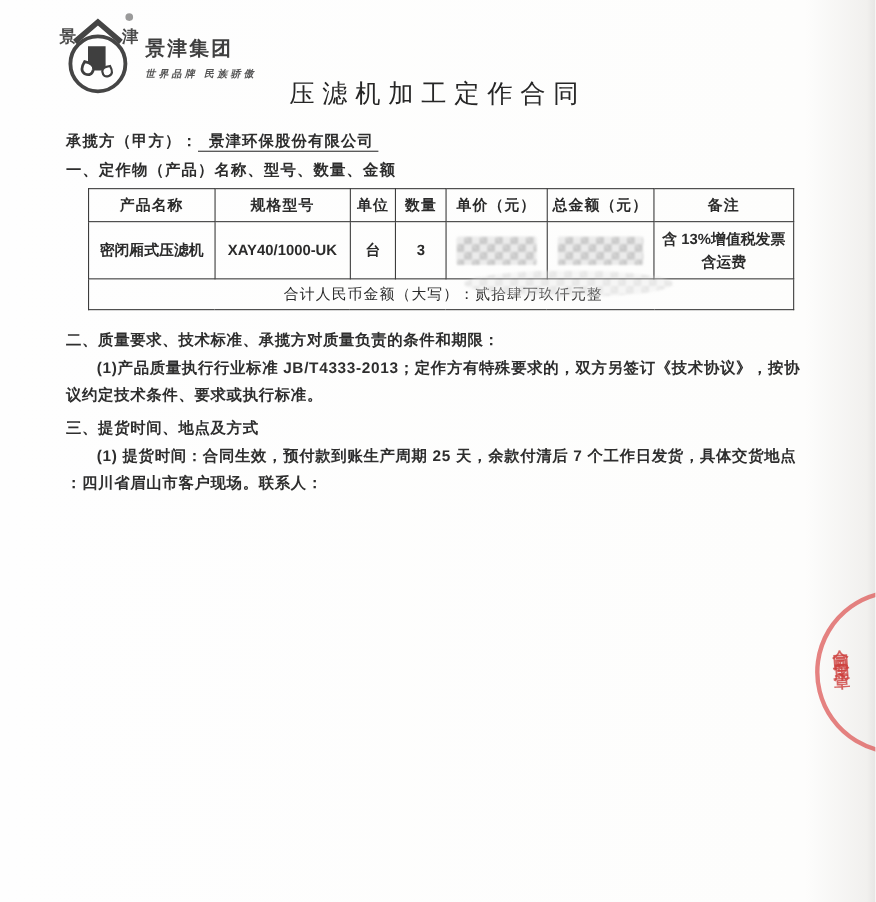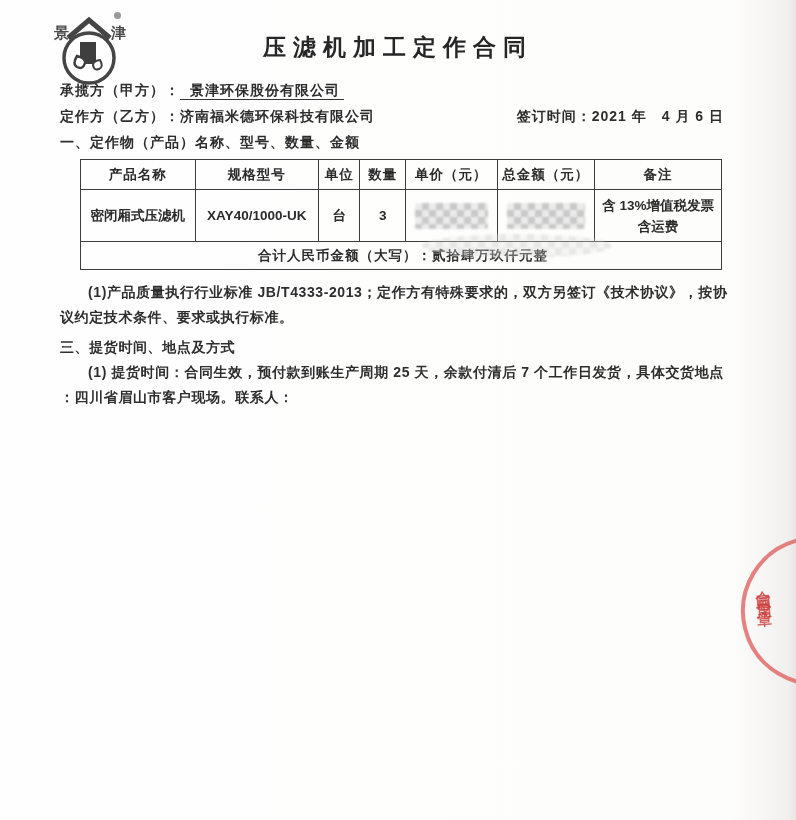--- a/index.html
+++ b/index.html
@@ -14,33 +14,33 @@
   .logo-row { position:absolute; left:52px; top:16px; display:flex; align-items:flex-start; }
   .logo-mark { position:relative; width:74px; height:72px; }
   .reg-dot { position:absolute; left:62px; top:-4px; width:7px; height:7px; border-radius:50%; background:#9a9a9a; }
   .logo-char { position:absolute; top:8px; font-weight:700; font-size:15px; color:#4a4a4a; }
   .logo-char.left { left:2px; }
   .logo-char.right { right:0px; }
   .logo-text { margin-left:6px; margin-top:16px; }
   .group-name { font-size:18px; font-weight:700; color:#3f3f3f; letter-spacing:2px; }
   .slogan { margin-top:5px; font-size:9px; font-weight:700; color:#555; letter-spacing:3px; font-style:italic; }
   
-  .title { text-align:center; padding-top:32px; font-size:23px; font-weight:700; letter-spacing:7px; color:#262626; }
+  .title { text-align:center; padding-top:70px; font-size:23px; font-weight:400; letter-spacing:7px; color:#262626; }
   .meta { padding:14px 60px 0 60px; font-size:14px; font-weight:600; }
   .party-line { line-height:26px; letter-spacing:1px; }
   .party-line.second { display:flex; justify-content:space-between; padding-right:12px; }
   .u-name { border-bottom:1.5px solid #333; padding:0 4px 1px 10px;margin-top:12px; }
   .sec1-heading { font-weight:700; line-height:26px; letter-spacing:1px; }
   
   .table-wrap { position:relative; margin:4px 0 0 80px; width:610px; }
   table.product-table { width:642px; border-collapse:collapse; table-layout:fixed; font-size:13.5px; font-weight:600; color:#2b2b2b; }
   table.product-table th, table.product-table td { border:1.6px solid #3d3d3d; text-align:center; padding:2px 4px; }
   table.product-table th { height:30px; font-weight:700; letter-spacing:1px; }
   tr.prod td { height:52px; }
-  td.amount { text-align:left; height:28px; padding-left:8px !important; font-weight:700; letter-spacing:1px; }
+  td.amount { text-align:left; height:28px; padding-left:8px !important; font-weight:400; letter-spacing:1px; }
   td.specs { text-align:left !important; padding:4px 8px !important; line-height:23px; white-space:pre-wrap; letter-spacing:.5px; }
   .remark div { line-height:21px; }
   
   .mosaic {
     display:inline-block; vertical-align:middle; border-radius:2px; background-color:#e9e9e9;
     background-image:
       linear-gradient(45deg,#c0c0c0 25%,transparent 25%,transparent 75%,#c0c0c0 75%),
       linear-gradient(45deg,#c0c0c0 25%,transparent 25%,transparent 75%,#c0c0c0 75%);
     background-size:14px 14px; background-position:0 0,7px 7px;
     filter:blur(.8px); opacity:.85;
@@ -70,31 +70,31 @@
       <span class="logo-char left">景</span>
       <span class="logo-char right">津</span>
       <svg width="74" height="72" viewBox="0 0 74 72">
         <path d="M16 22 L37 4 L58 22" fill="none" stroke="#454545" stroke-width="5"></path>
         <circle cx="37" cy="42" r="25" fill="none" stroke="#454545" stroke-width="3.5"></circle>
         <path d="M28 26 h16 v22 h-9 q-7 0 -7 -7 Z" fill="#3f3f3f"></path>
         <path d="M25 40 q-5 8 0 11 q6 3 8 -4 q1 -5 -8 -7 Z" fill="#ffffff" stroke="#3f3f3f" stroke-width="2.5"></path>
         <path d="M48 44 q4 7 -1 9 q-5 2 -6 -4 q0 -4 7 -5 Z" fill="#ffffff" stroke="#3f3f3f" stroke-width="2"></path>
       </svg>
     </div>
+    <div class="logo-text">
+      <div class="group-name">景津集团</div>
+      <div class="slogan">世界品牌  民族骄傲</div>
+    </div>
   </div>
 
   <h1 class="title">压滤机加工定作合同</h1>
 
   <div class="meta">
     <div class="party-line">
       <span>承揽方（甲方）：</span><span class="u-name">景津环保股份有限公司</span>
-    </div>
-    <div class="party-line second">
-      <span><span>定作方（乙方）：</span><span>济南福米德环保科技有限公司</span></span>
-      <span><span>签订时间：</span><span>2021 年　4 月 6 日</span></span>
     </div>
     <div class="sec1-heading">一、定作物（产品）名称、型号、数量、金额</div>
   </div>
 
   <div class="table-wrap">
     <table class="product-table">
       <colgroup>
         <col style="width:17.9%">
           <col style="width:19.2%">
           <col style="width:6.5%">
@@ -131,20 +131,21 @@
         </tr>
         <tr>
           <td class="amount" colspan="7">合计人民币金额（大写）：贰拾肆万玖仟元整</td>
         </tr>
       </tbody>
     </table>
     <div class="mosaic mosaic-smudge"></div>
   </div>
 
   <div class="sections">
+      <div class="para heading"><span>二、质量要求、技术标准、承揽方对质量负责的条件和期限：</span></div>
       <div class="para indent"><span>(1)产品质量执行行业标准 JB/T4333-2013；定作方有特殊要求的，双方另签订《技术协议》，按协议约定技术条件、要求或执行标准。</span></div>
       <div class="para heading"><span>三、提货时间、地点及方式</span></div>
       <div class="para indent"><span>(1) 提货时间：合同生效，预付款到账生产周期 25 天，余款付清后 7 个工作日发货，具体交货地点 ：四川省眉山市客户现场。联系人：</span></div>
     </div>
 
   <div class="stamp">
     <span class="stamp-text">合同专用章</span>
   </div>
 
 </div>

